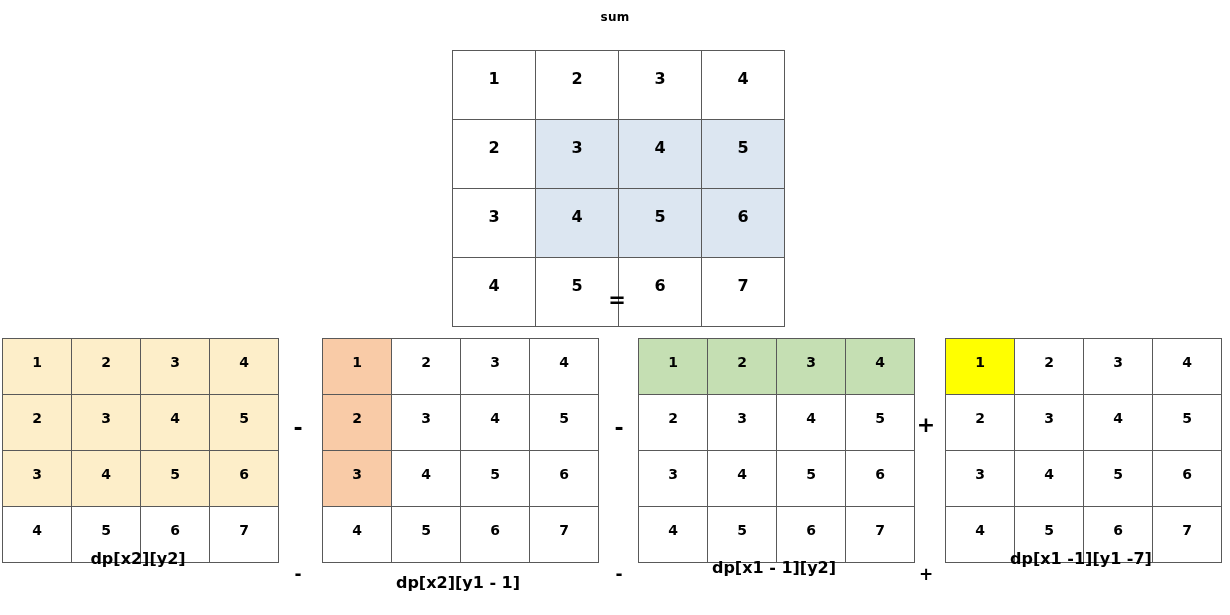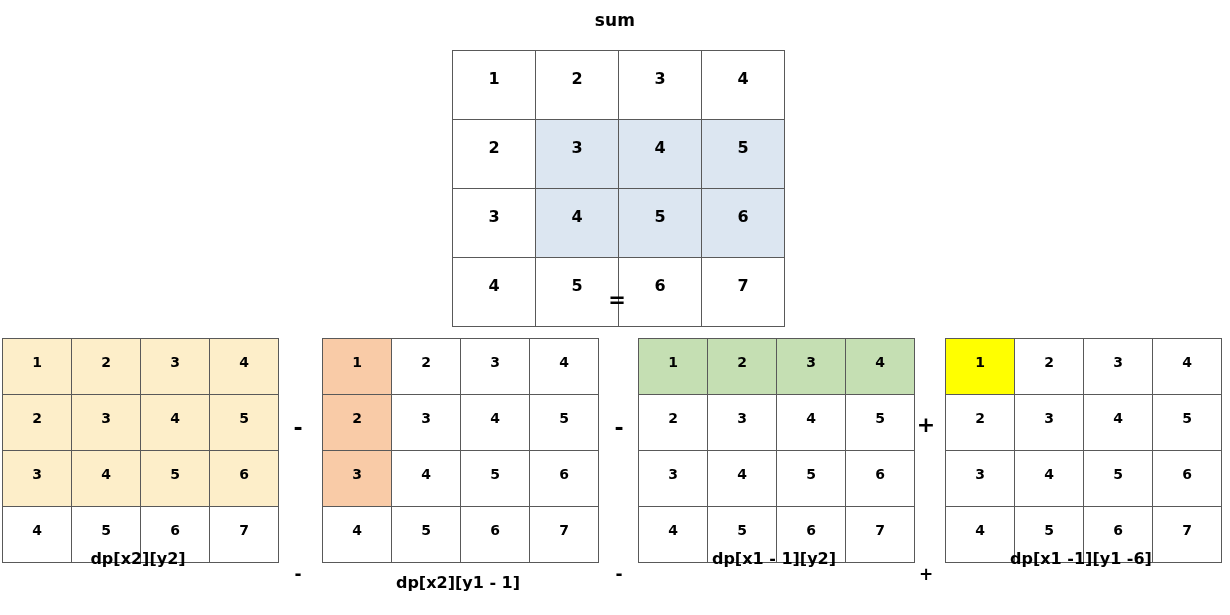--- a/index.html
+++ b/index.html
@@ -15,21 +15,21 @@
     overflow: hidden;
   }
 
   
   #sum-title {
     position: absolute;
     left: 0;
     top: 10px;
     width: 1230px;
     text-align: center;
-    font-size: 17px;
+    font-size: 12px;
     font-weight: bold;
     color: #000000;
     letter-spacing: 0.2px;
   }
 
   
   .grid {
     position: absolute;
     border-collapse: collapse;
     table-layout: fixed;
@@ -94,21 +94,21 @@
   .term-label {
     position: absolute;
     top: 549px;
     text-align: center;
     font-size: 16px;
     font-weight: bold;
     color: #000000;
   }
   #label-term-0 { left: 2px;   width: 272px; }
   #label-term-1 { left: 322px; width: 272px; margin-top: 24px; }
-  #label-term-2 { left: 638px; width: 272px; }
+  #label-term-2 { left: 638px; width: 272px; margin-top: 9px; }
   #label-term-3 { left: 945px; width: 272px; }
 
   .label-operator {
     position: absolute;
     top: 564px;
     width: 40px;
     text-align: center;
     font-size: 17px;
     font-weight: bold;
     color: #000000;
@@ -280,13 +280,13 @@
 <div class="label-operator" id="label-op-0">-</div>
 
 <div class="term-label" id="label-term-1">dp[x2][y1 - 1]</div>
 
 <div class="label-operator" id="label-op-1">-</div>
 
 <div class="term-label" id="label-term-2">dp[x1 - 1][y2]</div>
 
 <div class="label-operator" id="label-op-2">+</div>
 
-<div class="term-label" id="label-term-3">dp[x1 -1][y1 -6]</div>
+<div class="term-label" id="label-term-3">dp[x1 -1][y1 -7]</div>
 
 </body></html>

